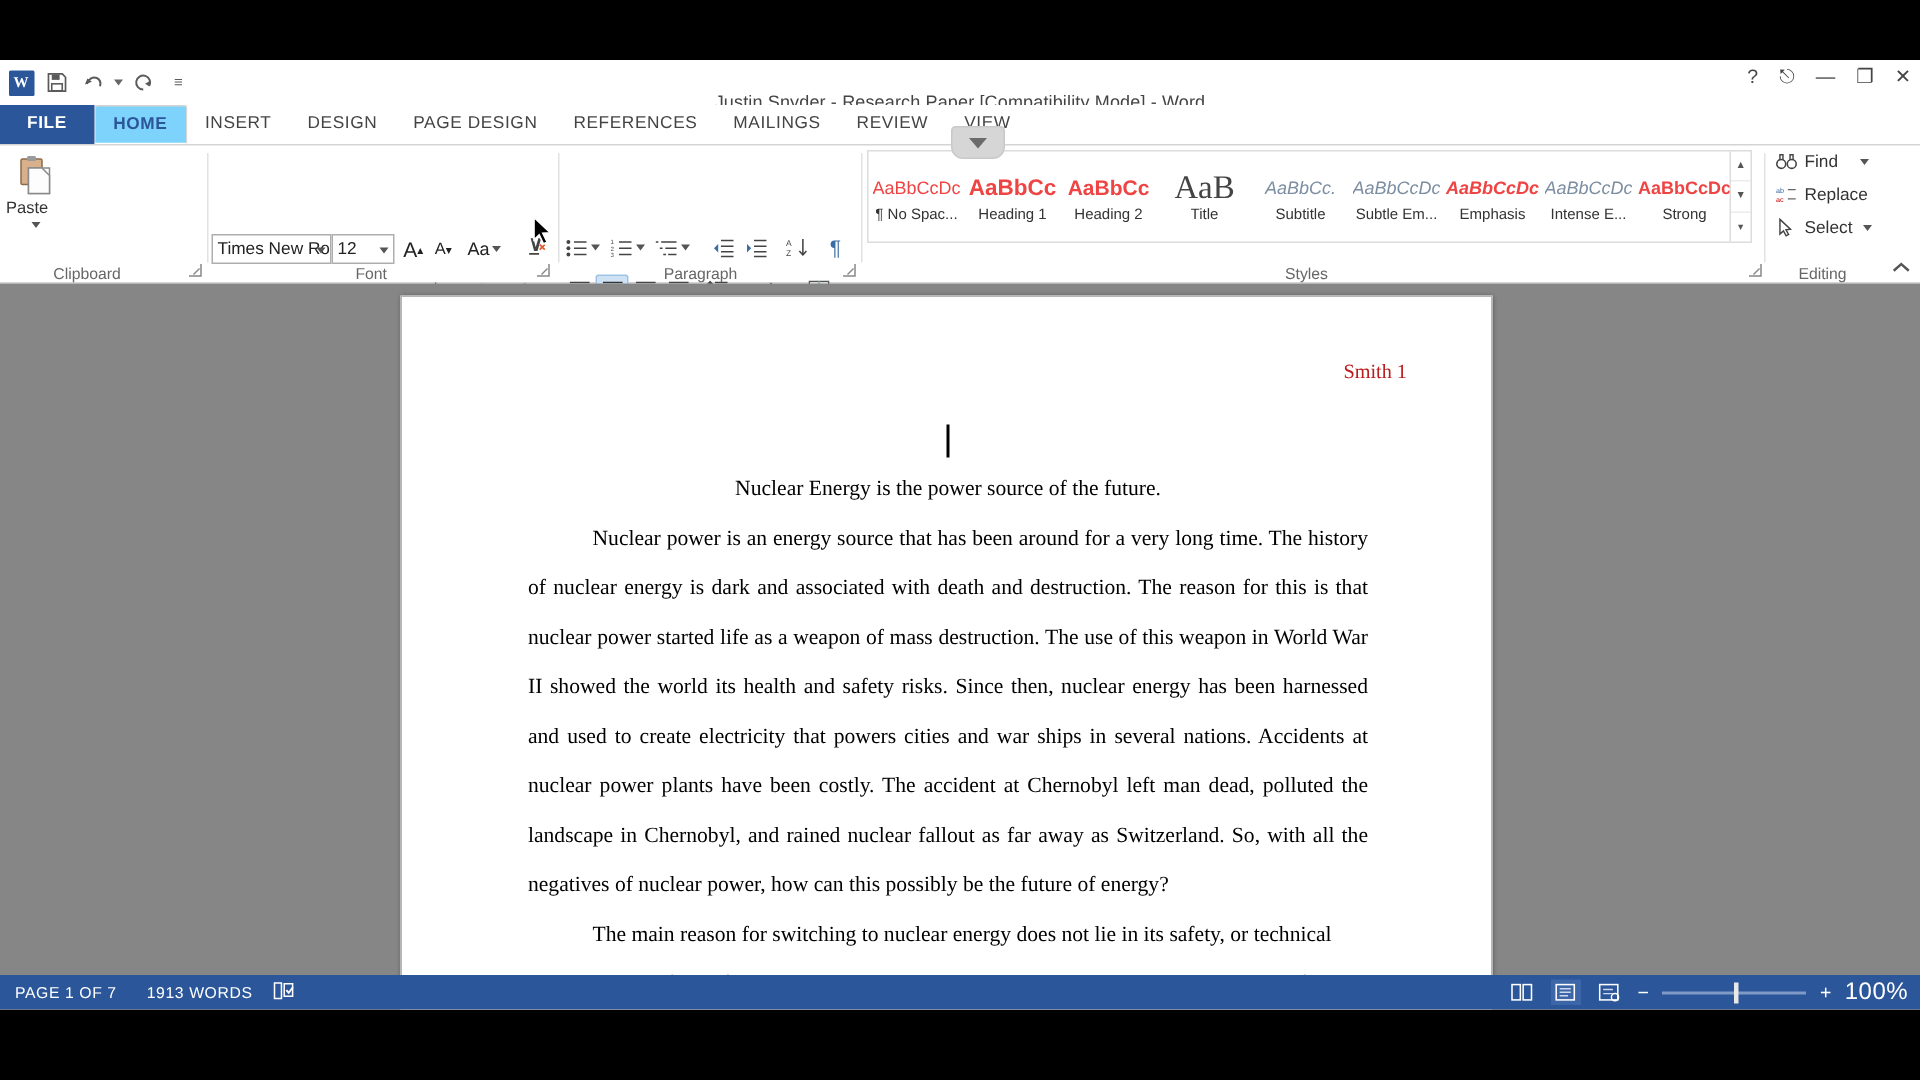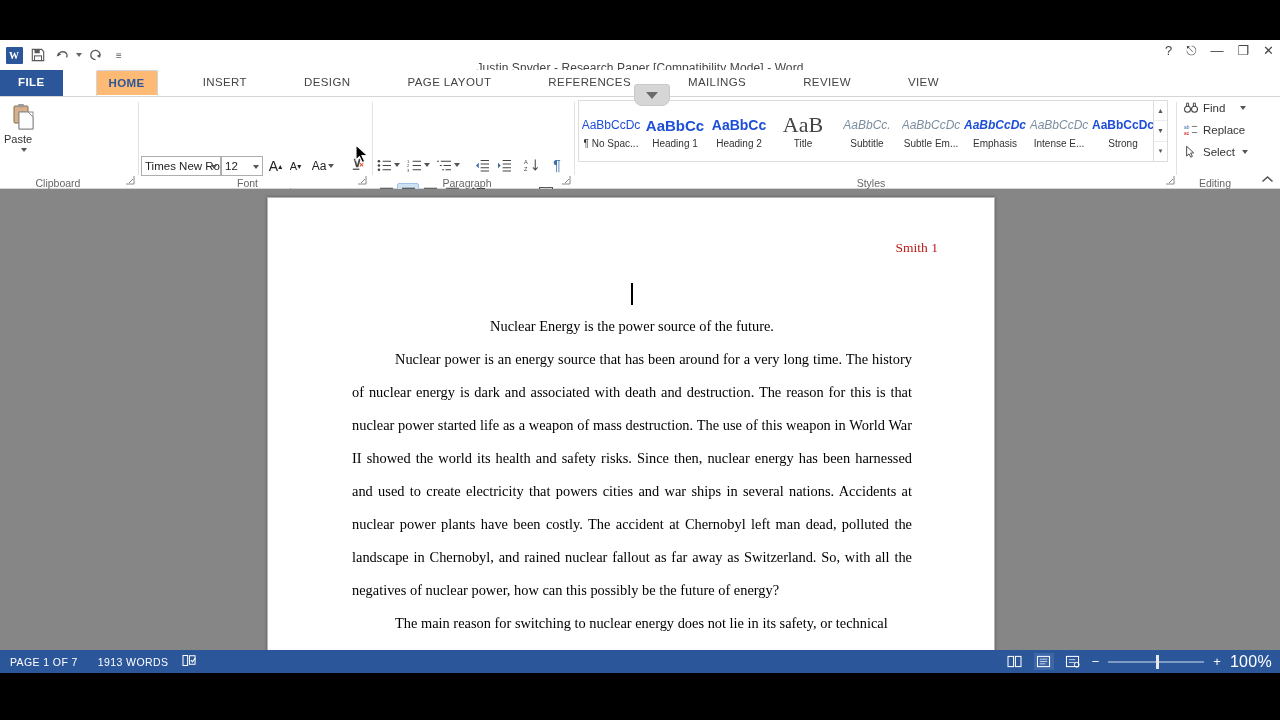--- a/index.html
+++ b/index.html
@@ -42,27 +42,27 @@
   .wincontrols { position: absolute; right: 6px; top: 4px; display: flex; gap: 14px; align-items: center; color: #444; }
   .wincontrols span { font-size: 13px; line-height: 1; cursor: default; }
   .acct { position: absolute; right: 8px; top: 68px; display: flex; align-items: center; gap: 5px; }
   .acct-name { font-size: 11.5px; color: #444; }
   .acct-caret { width:0;height:0;border-left:3.5px solid transparent;border-right:3.5px solid transparent;border-top:4px solid #555; }
   .avatar { width: 20px; height: 20px; background: #c9cdd3; position: relative; overflow: hidden; }
   .avatar::before { content:""; position:absolute; left:6px; top:2.5px; width:8px; height:8px; border-radius:50%; background:#fff; }
   .avatar::after { content:""; position:absolute; left:2.5px; top:12px; width:15px; height:11px; border-radius:8px 8px 0 0; background:#fff; }
 
   
-  .tabs { position: relative; height: 26px; display: flex; align-items: flex-end; padding-left: 0; background:#fff;gap:33px; }
+  .tabs { position: relative; height: 26px; display: flex; align-items: flex-end; padding-left: 0; background:#fff; }
   .tab {
     font-size: 11.5px; color: #444; letter-spacing: .4px;
     padding: 5px 12px 6px; height: 26px; line-height: 15px; white-space: nowrap;
   }
   .tab.file { background: #2b579a; color: #fff; font-weight: bold; padding: 5px 18px 6px; }
-  .tab.active { background: #fdba74; color: #2b579a; font-weight: bold;
+  .tab.active { background: #7dd3fc; color: #2b579a; font-weight: bold;
     border: 1px solid #d4d4d4; border-bottom: 1px solid #fff; border-radius: 2px 2px 0 0; position: relative; z-index: 3; }
 
   
   .ribbon { position: relative; height: 93px; border-top: 1px solid #d4d4d4; border-bottom: 1px solid #d4d4d4; background: #fff; }
   .grp { position: absolute; top: 0; height: 92px; }
   .grp-label { position: absolute; bottom: 0px; width: 100%; text-align: center; font-size: 10.5px; color: #666; }
   .grp-sep { position: absolute; top: 5px; width: 1px; height: 73px; background: #e2e2e2; }
   .dlg { position: absolute; bottom: 2px; width: 11px; height: 11px; color: #888; font-size: 9px; }
   .dlg svg { display:block; }
 
@@ -84,21 +84,21 @@
   .fbtn-caret { width:0;height:0;border-left:3.5px solid transparent;border-right:3.5px solid transparent;border-top:4px solid #555; margin-left:2px; }
 
   
   .pbtn { position: absolute; display: flex; align-items: center; justify-content: center; height: 20px; }
   .pbtn.on { background: #cfe2f3; border: 1px solid #9fc3e8; border-radius: 2px; }
 
   
   .stylebox { position: absolute; left: 578px; top: 3px; width: 590px; height: 62px; border: 1px solid #dcdcdc; background: #fff; }
   .stylelist { display: flex; height: 100%; }
   .style-item { width: 64px; height: 60px; display: flex; flex-direction: column; align-items: center; justify-content: center; gap: 1px; }
-  .style-preview { font-size: 12.5px; color: #1d4ed8; height: 24px; display:flex; align-items:center; white-space: nowrap; overflow: hidden; }
+  .style-preview { font-size: 12.5px; color: #ef4444; height: 24px; display:flex; align-items:center; white-space: nowrap; overflow: hidden; }
   .style-name { font-size: 10px; color: #333; white-space: nowrap; overflow: hidden; max-width: 62px; text-align: center; }
   .style-scroll { position: absolute; right: 0; top: 0; width: 14px; height: 60px; border-left: 1px solid #dcdcdc; display: flex; flex-direction: column; }
   .ss-btn { flex: 1; display: flex; align-items: center; justify-content: center; color: #555; font-size: 7px; border-bottom: 1px solid #ececec; }
 
   
   .edit-item { position: absolute; display: flex; align-items: center; gap: 5px; font-size: 11.5px; color: #333; }
 
   .collapse-ribbon { position: absolute; right: 6px; bottom: 2px; color: #555; font-size: 10px; }
 
   
@@ -173,21 +173,21 @@
       <span>❐</span>
       <span>✕</span>
     </div>
   </div>
 
   <div class="tabs">
     <div class="tab file">FILE</div>
     <div class="tab active">HOME</div>
     <div class="tab">INSERT</div>
     <div class="tab">DESIGN</div>
-    <div class="tab">PAGE LAYOUT</div>
+    <div class="tab">PAGE DESIGN</div>
     <div class="tab">REFERENCES</div>
     <div class="tab">MAILINGS</div>
     <div class="tab">REVIEW</div>
     <div class="tab">VIEW</div>
   </div>
 
   <div class="acct">
     <span class="acct-name">Norland, John C.</span>
     <span class="acct-caret"></span>
     <span class="avatar"></span>

